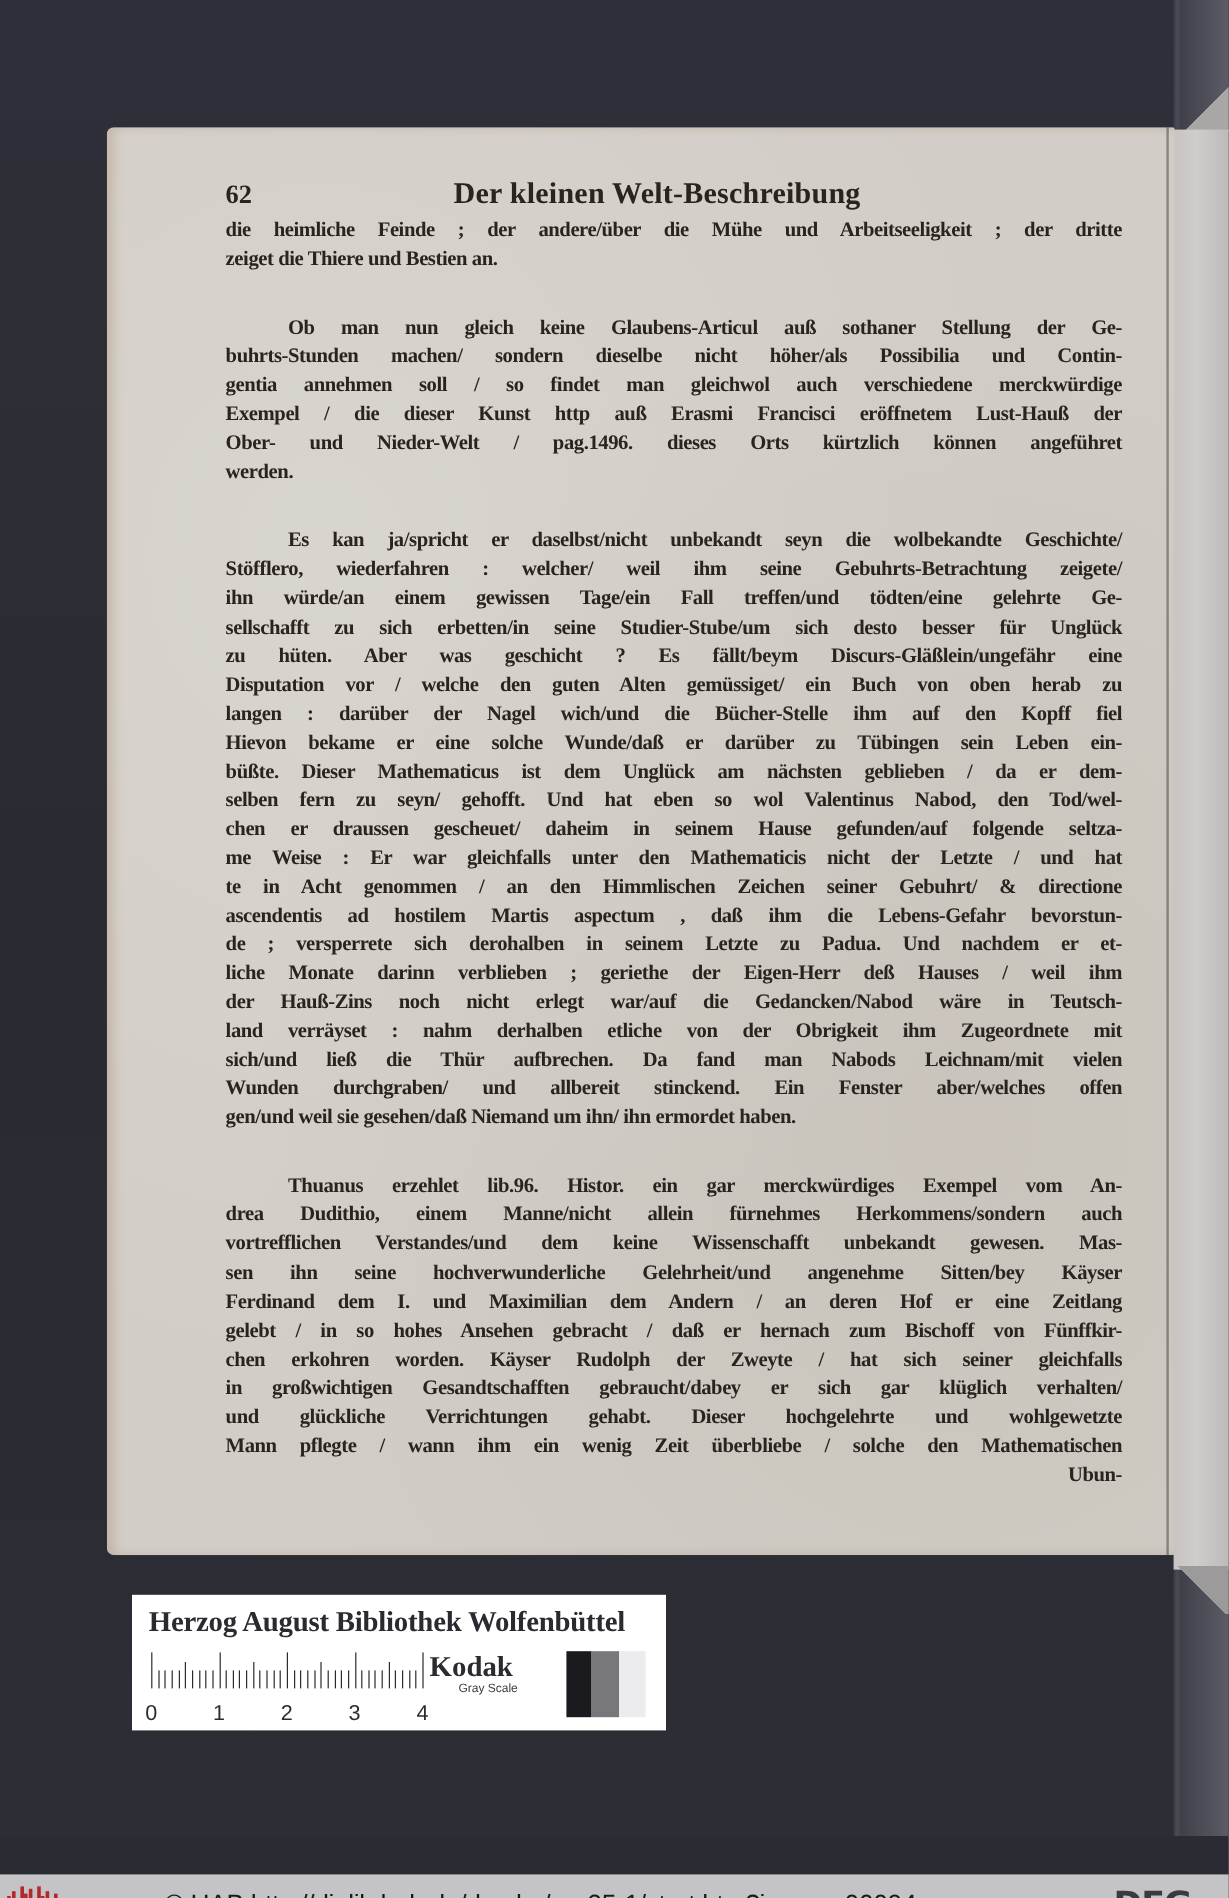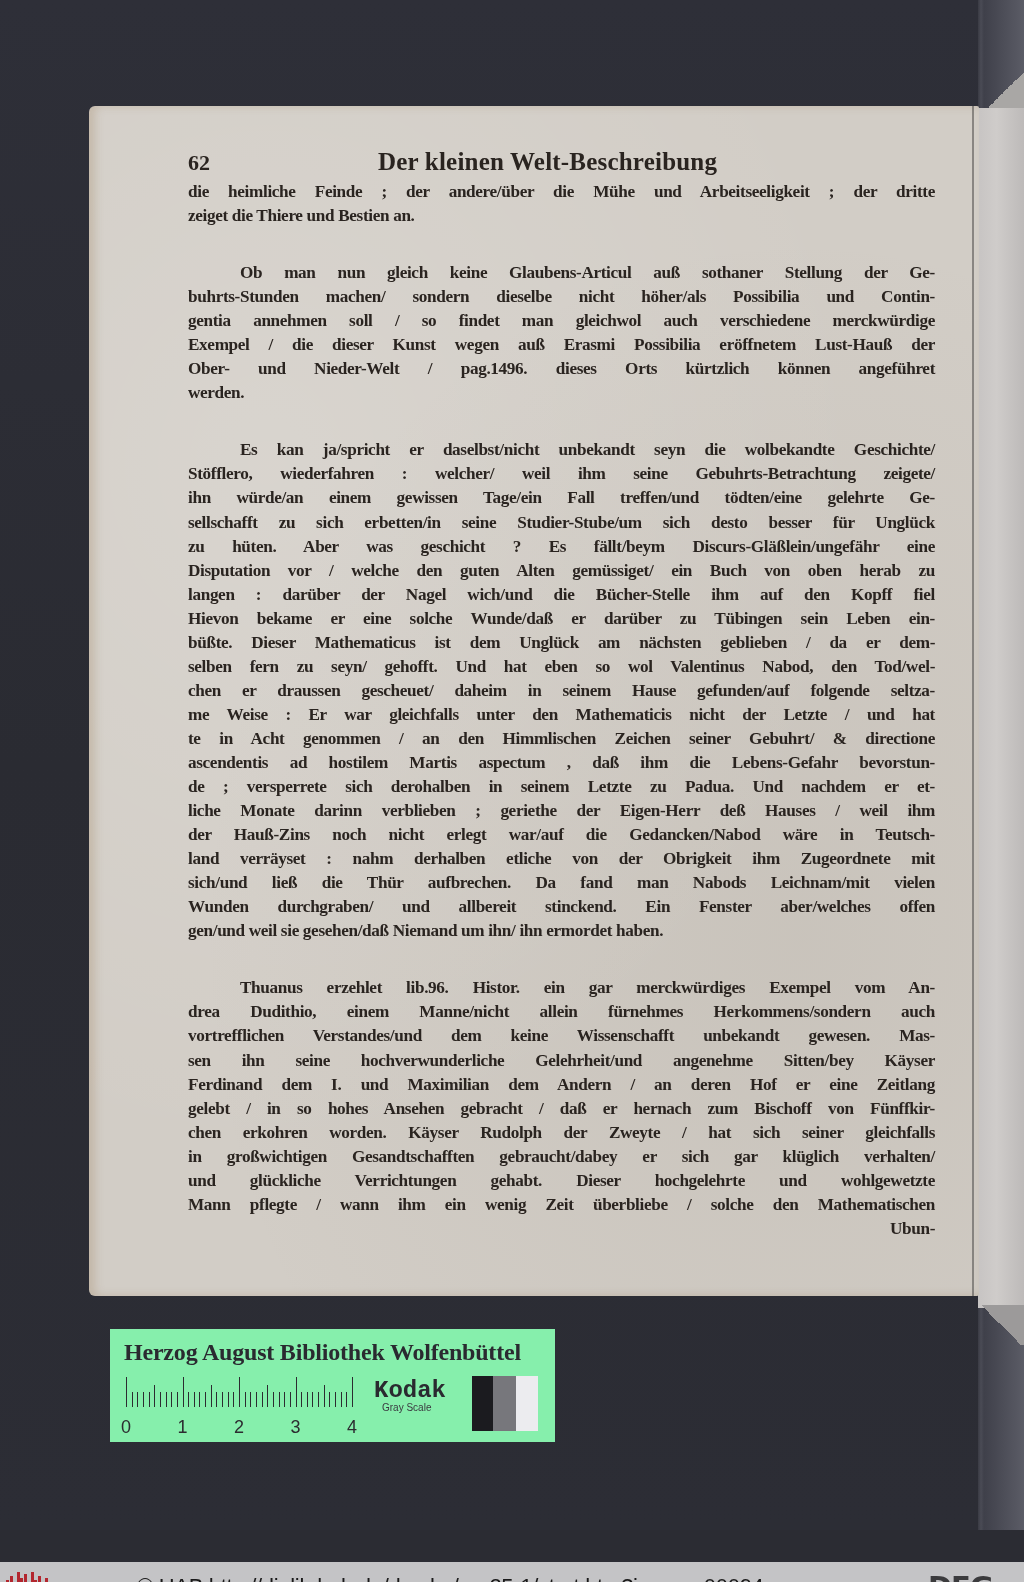--- a/index.html
+++ b/index.html
@@ -56,36 +56,36 @@
     font-size:17.2px; line-height:24.05px; height:24.05px;
     white-space:nowrap; text-align:justify; text-align-last:justify;
     font-weight:bold; letter-spacing:-0.35px;
   }
   .line.indent { padding-left:52px;margin-top:33px; }
   .line.last { text-align-last:left; }
   .line.right { text-align-last:right; }
 
   .colorbar {
     position:absolute; left:110px; top:1329px; width:445px; height:113px;
-    background:#86efac;
+    background:#ffffff;
   }
   .cb-title {
     position:absolute; left:14px; top:10px;
     font-family:"Liberation Serif", serif; font-weight:bold; font-size:24px; color:#2a2a30;
     letter-spacing:-0.2px;
   }
   .ruler { position:absolute; left:16px; top:50px; width:232px; height:40px; }
   .tick { position:absolute; bottom:12px; width:1px; background:#2c2c30; }
   .ruler-num {
     position:absolute; top:38px; font-family:"Liberation Sans", sans-serif;
     font-size:18px; color:#2c2c30; transform:translateX(-50%);
   }
   .kodak {
-    position:absolute; left:264px; top:48px;
-    font-family:Liberation Mono, monospace; font-weight:bold; font-size:24px; color:#2a2a30;
+    position:absolute; left:248px; top:48px;
+    font-family:Liberation Serif, serif; font-weight:bold; font-size:24px; color:#2a2a30;
   }
   .kodak-sub {
     position:absolute; left:272px; top:73px;
     font-family:"Liberation Sans", sans-serif; font-size:10px; color:#3a3a40;
   }
   .gray-patch { position:absolute; top:47px; height:55px; }
 
   .footer {
     position:absolute; left:0; top:1562px; width:1024px; height:52px;
     background:#c4c4c6;
@@ -122,21 +122,21 @@
   <div class="running-head">
     <span class="page-number">62</span>
     <span class="header-title">Der kleinen Welt-Beschreibung</span>
   </div>
   <div id="lines">
       <div class="line">die heimliche Feinde ; der andere/über die Mühe und Arbeitseeligkeit ; der dritte</div>
       <div class="line last">zeiget die Thiere und Bestien an.</div>
       <div class="line indent">Ob man nun gleich keine Glaubens-Articul auß sothaner Stellung der Ge-</div>
       <div class="line">buhrts-Stunden machen/ sondern dieselbe nicht höher/als Possibilia und Contin-</div>
       <div class="line">gentia annehmen soll / so findet man gleichwol auch verschiedene merckwürdige</div>
-      <div class="line">Exempel / die dieser Kunst wegen auß Erasmi Possibilia eröffnetem Lust-Hauß der</div>
+      <div class="line">Exempel / die dieser Kunst http auß Erasmi Francisci eröffnetem Lust-Hauß der</div>
       <div class="line">Ober- und Nieder-Welt / pag.1496. dieses Orts kürtzlich können angeführet</div>
       <div class="line last">werden.</div>
       <div class="line indent">Es kan ja/spricht er daselbst/nicht unbekandt seyn die wolbekandte Geschichte/</div>
       <div class="line">Stöfflero, wiederfahren : welcher/ weil ihm seine Gebuhrts-Betrachtung zeigete/</div>
       <div class="line">ihn würde/an einem gewissen Tage/ein Fall treffen/und tödten/eine gelehrte Ge-</div>
       <div class="line">sellschafft zu sich erbetten/in seine Studier-Stube/um sich desto besser für Unglück</div>
       <div class="line">zu hüten.   Aber was geschicht ? Es fällt/beym Discurs-Gläßlein/ungefähr eine</div>
       <div class="line">Disputation vor / welche den guten Alten gemüssiget/ ein Buch von oben herab zu</div>
       <div class="line">langen : darüber der Nagel wich/und die Bücher-Stelle ihm auf den Kopff fiel</div>
       <div class="line">Hievon bekame er eine solche Wunde/daß er darüber zu Tübingen sein Leben ein-</div>

